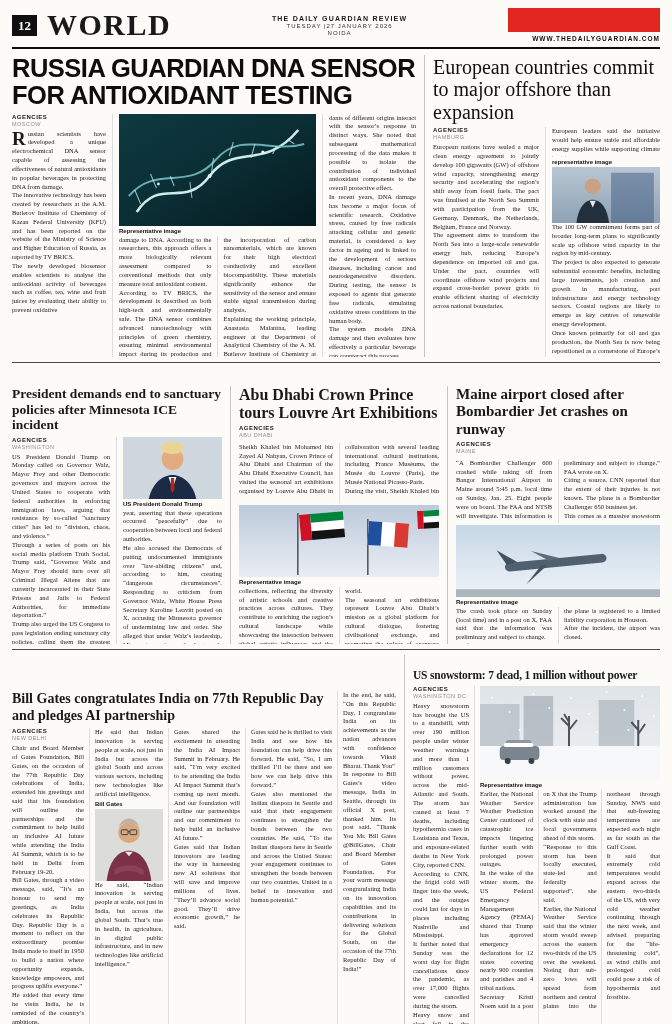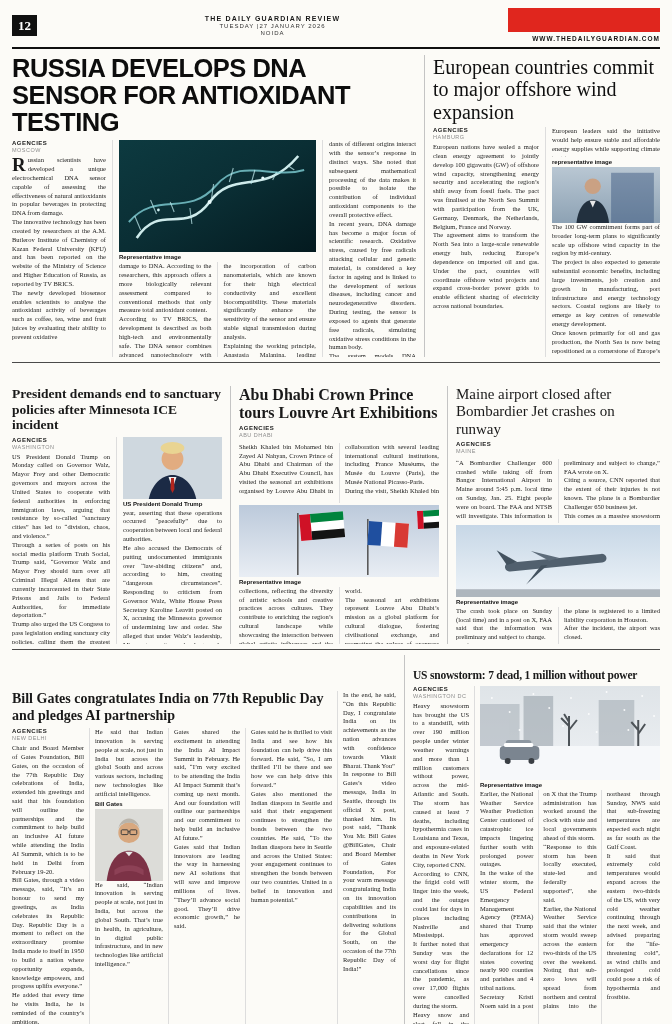--- a/index.html
+++ b/index.html
@@ -54,21 +54,21 @@
   .wcolB { flex:1; display:flex; flex-direction:column; overflow:hidden; }
   .w-top { max-height:70px; }
   .img-wind { height:56px; }
 
   
   .mid-section { display:flex; gap:8px; height:258px;margin-top:23px; }
   .mblock { display:flex; flex-direction:column; overflow:hidden; }
   .mb1 { width:210px; } .mb2 { width:200px;justify-content:flex-end; } .mb3 { flex:1; }
   .headline-sm  { font-size:13.5px; font-weight:700; line-height:1.15; }
   .headline-md  { font-size:16px;   font-weight:700; line-height:1.12; }
-  .headline-reg { font-size:15px;   font-weight:400; line-height:1.15; }
+  .headline-reg { font-size:15px;   font-weight:700; line-height:1.15; }
   .mbody { display:flex; flex:1; overflow:hidden; margin-top:4px; }
   .mbody > * + * { border-left:1px solid #ddd; margin-left:6px; padding-left:6px; }
   .mcol { width:98px; overflow:hidden; }
   .mcol2 { flex:1; display:flex; flex-direction:column; overflow:hidden; }
   .img-trump { height:62px; }
   .l-top { height:60px; flex:none; margin-top:2px; }
   .m-top { height:64px; flex:none; margin-top:2px; }
   .img-flags { height:72px; margin-top:2px; }
   .img-plane { height:72px; margin-top:2px; }
 
@@ -93,36 +93,37 @@
   .sright { flex:1; display:flex; flex-direction:column; overflow:hidden; }
   .img-snow { height:94px; }
 </style>
 </head>
 <body>
 
 <div class="page">
 
   <div class="header-top">
     <div class="pageno">12</div>
+    <div class="section-title">WORLD</div>
     <div class="pub-info">
       <div class="pub-name">THE DAILY GUARDIAN REVIEW</div>
       <div class="pub-date">TUESDAY |27 JANUARY 2026</div>
       <div class="pub-city">NOIDA</div>
     </div>
     <div class="right-stack">
       <div class="red-banner"></div>
       <a class="website" href="#">WWW.THEDAILYGUARDIAN.COM</a>
     </div>
   </div>
   <div class="hr-thick"></div>
 
   <div class="top-section">
 
     <section class="top-left">
-      <h1 class="main-headline">RUSSIA DEVELOPS DNA SENSOR FOR ANTIOXIDANT TESTING</h1>
+      <h1 class="main-headline">RUSSIA GUARDIAN DNA SENSOR FOR ANTIOXIDANT TESTING</h1>
       <div class="top-left-body">
         <div class="ncol">
           <div class="byline">
             <div class="agency">AGENCIES</div>
             <div class="bycity">MOSCOW</div>
           </div>
           <div class="body-text dropcap">Russian scientists have developed a unique electrochemical DNA sensor capable of assessing the effectiveness of natural antioxidants in popular beverages in protecting DNA from damage.
 The innovative technology has been created by researchers at the A.M. Butlerov Institute of Chemistry of Kazan Federal University (KFU) and has been reported on the website of the Ministry of Science and Higher Education of Russia, as reported by TV BRICS.
 The newly developed biosensor enables scientists to analyse the antioxidant activity of beverages such as coffee, tea, wine and fruit juices by evaluating their ability to prevent oxidative</div>
         </div>
@@ -162,21 +163,21 @@
         </div>
         <div class="ncol body-text">dants of different origins interact with the sensor’s response in distinct ways. She noted that subsequent mathematical processing of the data makes it possible to isolate the contribution of individual antioxidant components to the overall protective effect.
 In recent years, DNA damage has become a major focus of scientific research. Oxidative stress, caused by free radicals attacking cellular and genetic material, is considered a key factor in ageing and is linked to the development of serious diseases, including cancer and neurodegenerative disorders. During testing, the sensor is exposed to agents that generate free radicals, simulating oxidative stress conditions in the human body.
 The system models DNA damage and then evaluates how effectively a particular beverage can counteract this process.</div>
       </div>
     </section>
 
     <div class="vdiv"></div>
 
     <section class="top-right">
-      <h2 class="wind-headline">European countries commit to major offshore wind expansion</h2>
+      <h2 class="wind-headline">European countries commit to major offshore than expansion</h2>
       <div class="wind-body">
         <div class="wcolA">
           <div class="byline">
             <div class="agency">AGENCIES</div>
             <div class="bycity">HAMBURG</div>
           </div>
           <div class="body-text">European nations have sealed a major clean energy agreement to jointly develop 100 gigawatts (GW) of offshore wind capacity, strengthening energy security and accelerating the region’s shift away from fossil fuels. The pact was finalised at the North Sea Summit with participation from the UK, Germany, Denmark, the Netherlands, Belgium, France and Norway.
 The agreement aims to transform the North Sea into a large-scale renewable energy hub, reducing Europe’s dependence on imported oil and gas. Under the pact, countries will coordinate offshore wind projects and expand cross-border power grids to enable efficient sharing of electricity across national boundaries.</div>
         </div>
         <div class="wcolB">

